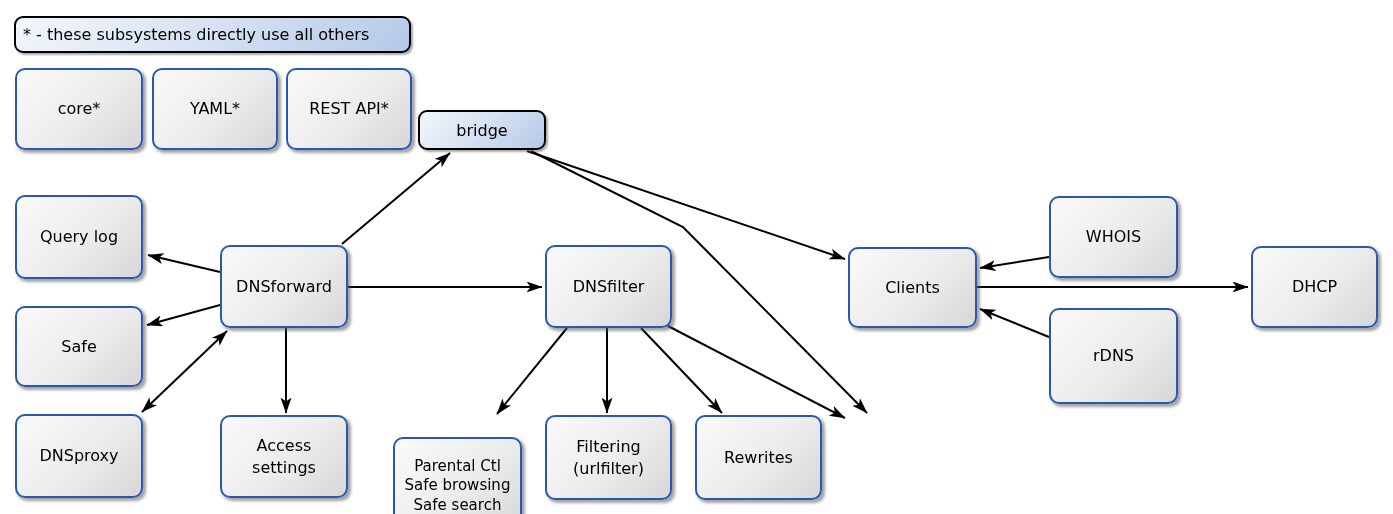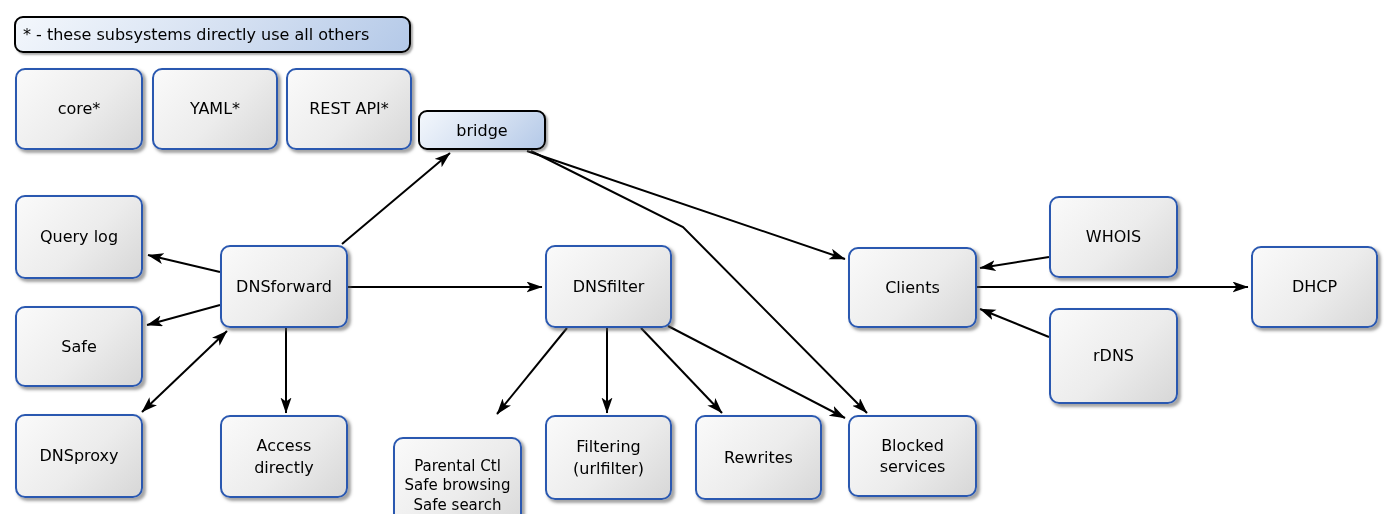--- a/index.html
+++ b/index.html
@@ -119,40 +119,36 @@
     <span data-name="node-label">Safe</span>
   </div>
   <div class="node" data-name="node-dnsproxy">
     <span data-name="node-label">DNSproxy</span>
   </div>
   <div class="node" data-name="node-dnsforward">
     <span data-name="node-label">DNSforward</span>
   </div>
   <div class="node" data-name="node-access-settings">
     <span data-name="node-label">Access
-directly</span>
+settings</span>
   </div>
   <div class="node" data-name="node-dnsfilter">
     <span data-name="node-label">DNSfilter</span>
   </div>
   <div class="node" data-name="node-parental">
     <span data-name="node-label">Parental Ctl
 Safe browsing
 Safe search</span>
   </div>
   <div class="node" data-name="node-filtering">
     <span data-name="node-label">Filtering
 (urlfilter)</span>
   </div>
   <div class="node" data-name="node-rewrites">
     <span data-name="node-label">Rewrites</span>
-  </div>
-  <div class="node" data-name="node-blocked-services">
-    <span data-name="node-label">Blocked
-services</span>
   </div>
   <div class="node" data-name="node-clients">
     <span data-name="node-label">Clients</span>
   </div>
   <div class="node" data-name="node-whois">
     <span data-name="node-label">WHOIS</span>
   </div>
   <div class="node" data-name="node-rdns">
     <span data-name="node-label">rDNS</span>
   </div>

